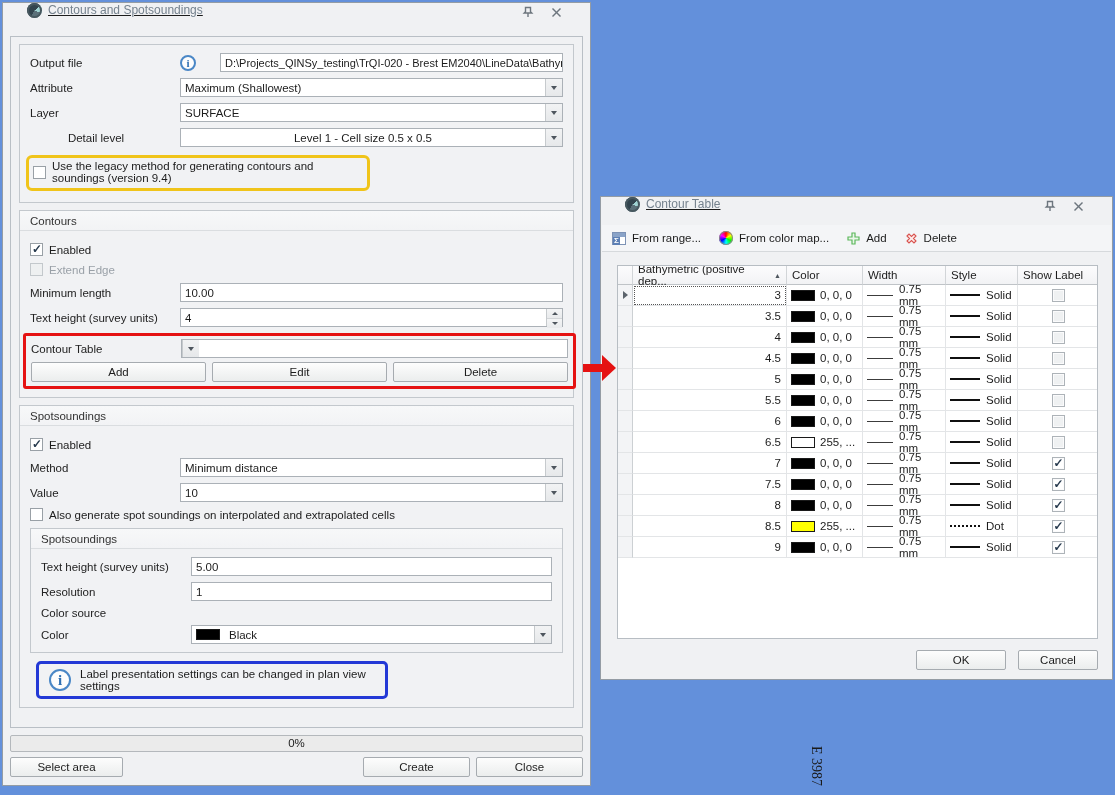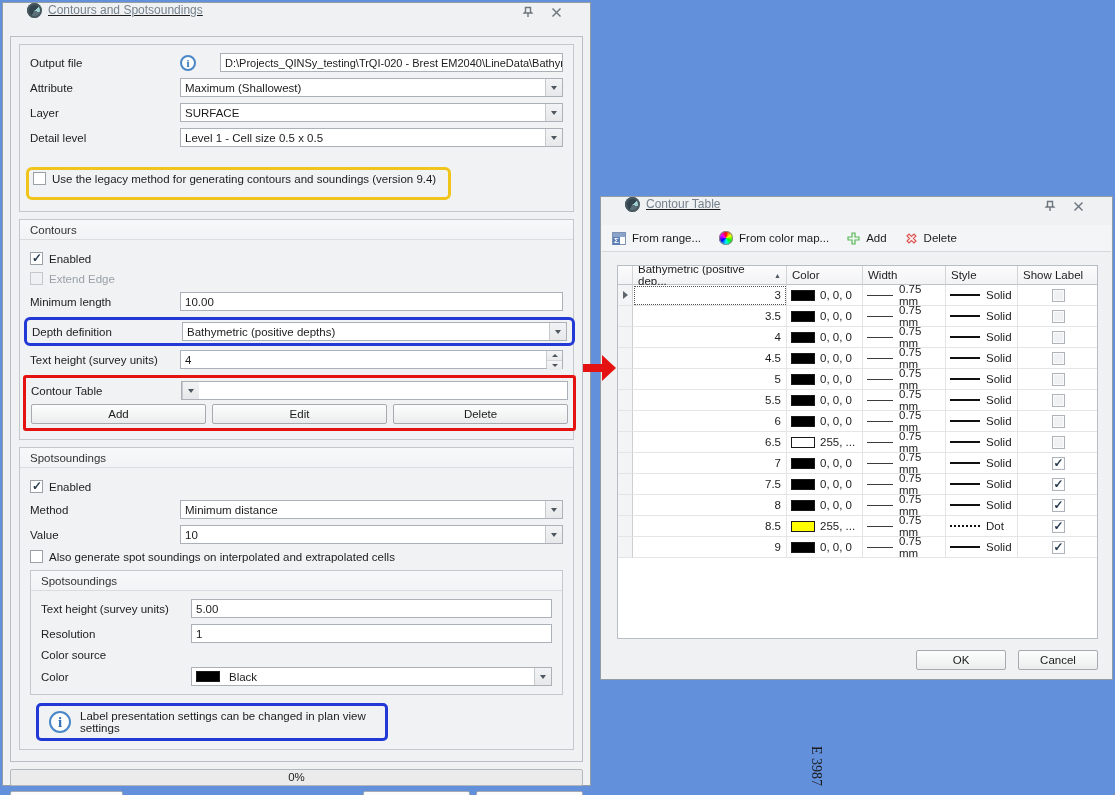--- a/index.html
+++ b/index.html
@@ -45,21 +45,21 @@
   
   .cbrow { display:flex; align-items:center; margin-bottom:7px; }
   .cb { width:13px; height:13px; background:#fff; border:1px solid #99a0a6; position:relative; flex:none; display:inline-block; }
   .cb.checked::after { content:"\2713"; position:absolute; left:1px; top:-2px; font-size:12px; font-weight:bold; color:#273a4e; }
   .cb.disabled { background:#eef0f1; border-color:#c3c8cc; }
   .cbrow span.lbl { margin-left:6px; }
   .cbrow.disabled span.lbl { color:#9aa1a8; }
 
   
   .hl { border:3px solid; border-radius:6px; }
-  .hl-yellow { padding:2px 6px 12px 4px; margin:0 0 5px -4px; width:425px; }
+  .hl-yellow { padding:2px 6px 4px 4px; margin:0 0 5px -4px; width:344px; }
   .hl-blue-row { padding:2px 5px; margin:0 -12px 4px -6px; }
   .hl-red-box { padding:3px 5px 4px 5px; margin:0 -13px 2px -7px; border-radius:3px; }
   .hl-info { display:flex; align-items:center; gap:9px; padding:4px 10px; width:352px; margin:8px 0 2px 6px; border-radius:5px; }
 
   .info-circle { border-radius:50%; border:2px solid #4a87c6; color:#2f6fb2; display:flex; align-items:center;
                  justify-content:center; font-family:"Liberation Serif", serif; font-weight:bold; flex:none; background:#fdfdfd; }
   .info-circle.sm { width:16px; height:16px; font-size:11px; margin:0 6px 0 0; }
   .info-circle.lg { width:22px; height:22px; font-size:15px; }
 
   
@@ -164,21 +164,21 @@
             <span class="drop"></span>
           </div>
         </div>
         <div class="frow">
           <label>Layer</label>
           <div class="field">
             <span class="txt">SURFACE</span>
             <span class="drop"></span>
           </div>
         </div>
-        <div class="frow" style="margin-bottom:20px;">
+        <div class="frow" style="margin-bottom:8px;text-align:center;">
           <label>Detail level</label>
           <div class="field">
             <span class="txt">Level 1 - Cell size 0.5 x 0.5</span>
             <span class="drop"></span>
           </div>
         </div>
         <div class="hl hl-yellow" style="border-color: rgb(240, 196, 26);">
           <div class="cbrow" style="margin-bottom:0;">
             <span class="cb"></span>
             <span class="lbl">Use the legacy method for generating contours and soundings (version 9.4)</span>
@@ -195,29 +195,20 @@
           <span class="lbl">Enabled</span>
         </div>
         <div class="cbrow disabled">
           <span class="cb disabled"></span>
           <span class="lbl">Extend Edge</span>
         </div>
         <div class="frow">
           <label>Minimum length</label>
           <div class="field">
             <span class="txt">10.00</span>
-          </div>
-        </div>
-        <div class="hl hl-blue-row" style="border-color: rgb(35, 57, 214);">
-          <div class="frow" style="margin-bottom:0;">
-            <label>Depth definition</label>
-            <div class="field">
-              <span class="txt">Bathymetric (positive depths)</span>
-              <span class="drop"></span>
-            </div>
           </div>
         </div>
         <div class="frow">
           <label>Text height (survey units)</label>
           <div class="field">
             <span class="txt">4</span>
             <span class="spin">
                 <span class="up"></span>
                 <span class="dn"></span>
               </span>

